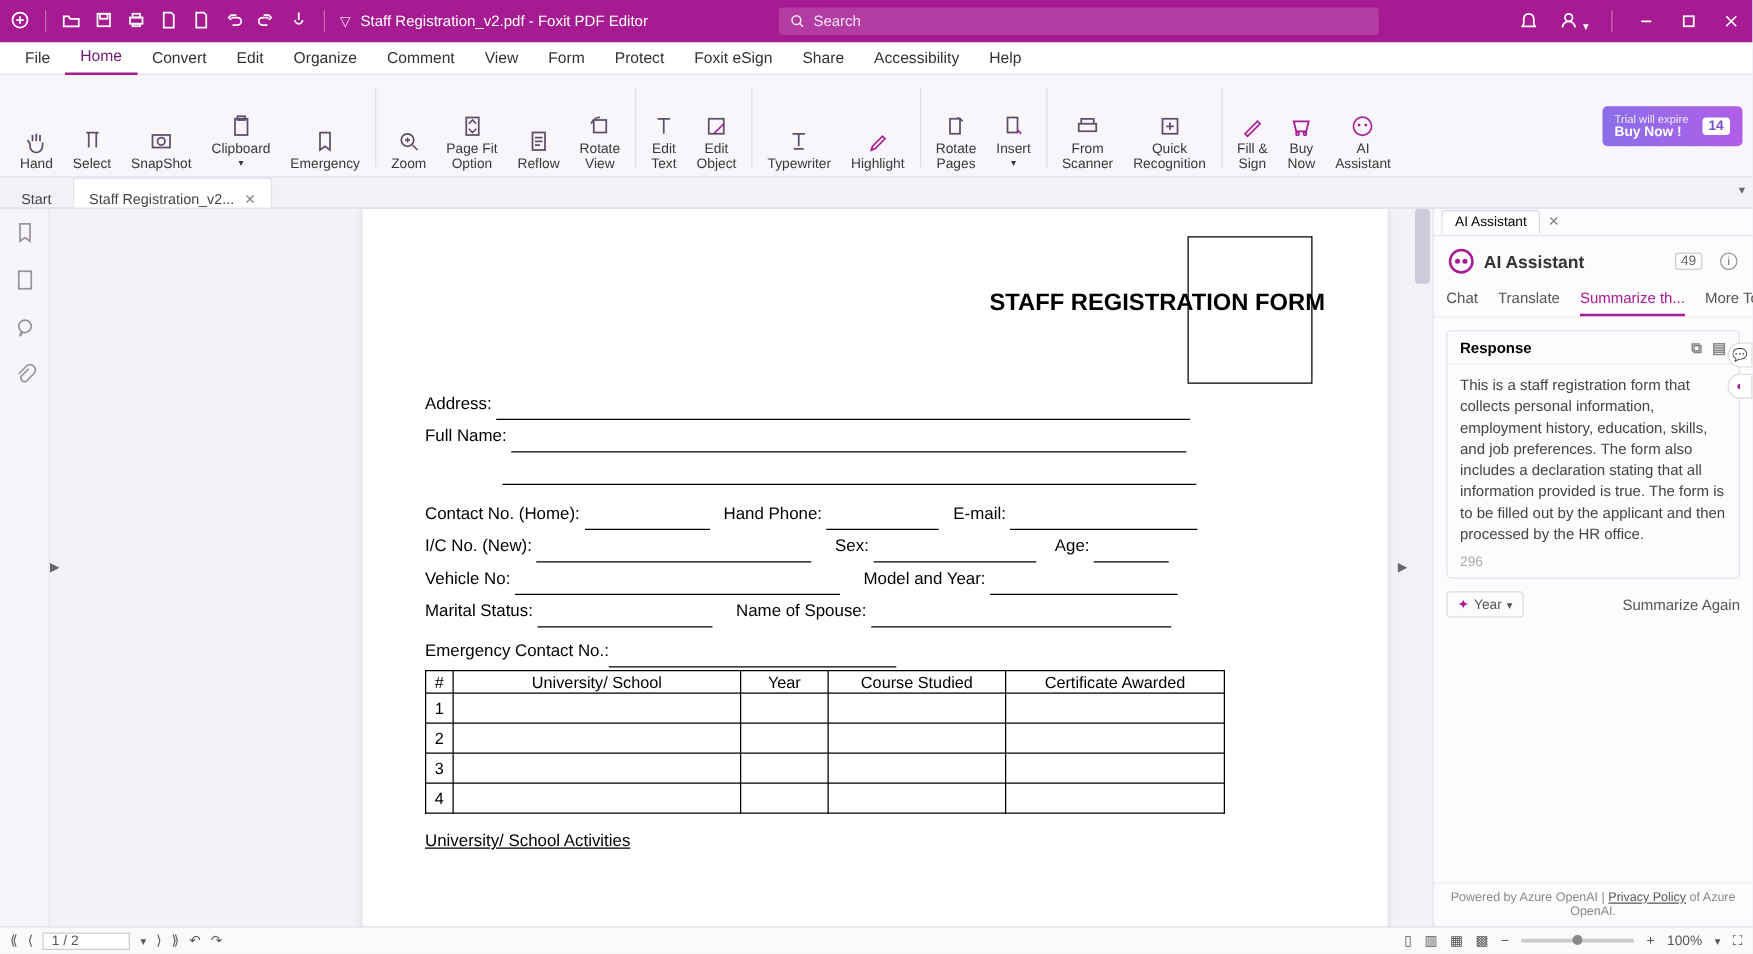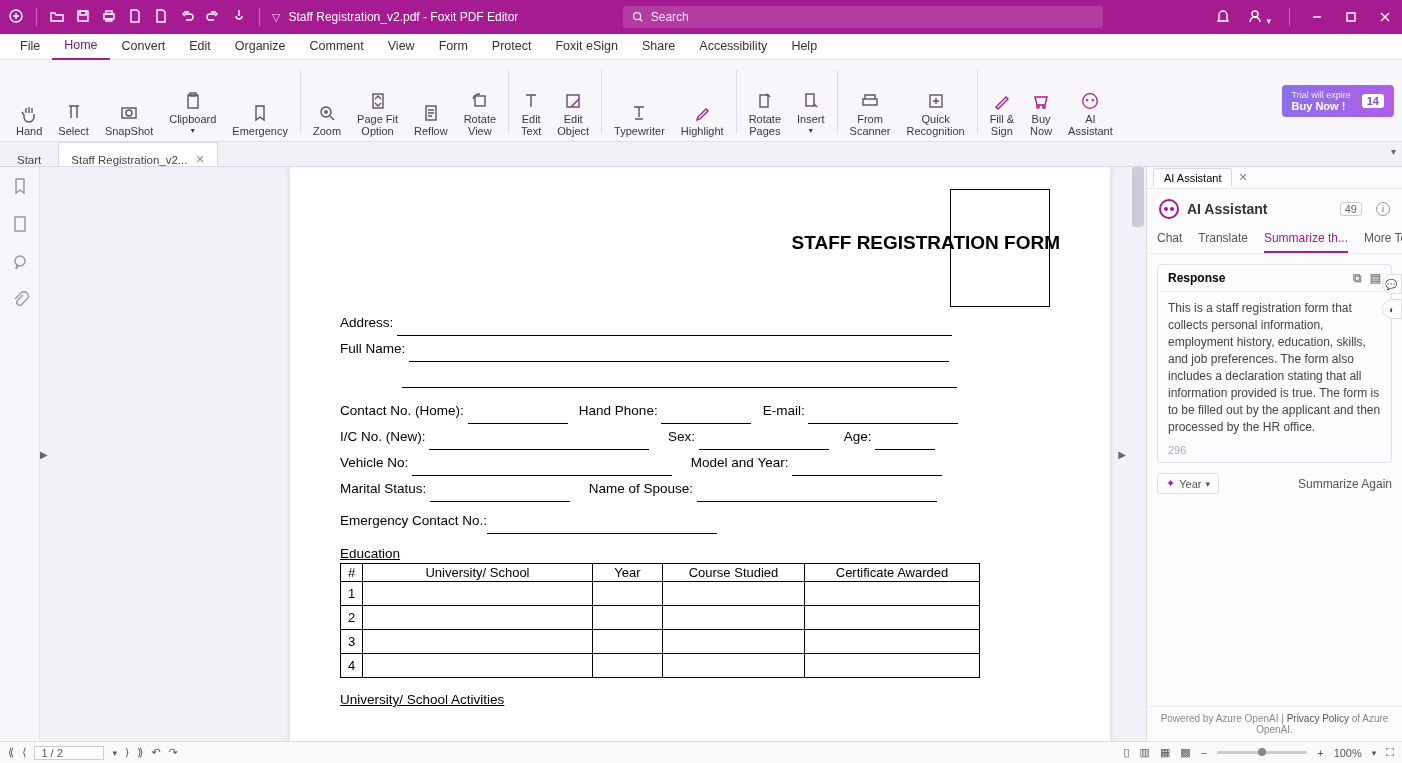--- a/index.html
+++ b/index.html
@@ -68,21 +68,21 @@
 .aipanel .subtabs .more{margin-left:auto;color:#555}
 .aipanel .resp{margin:10px;border:1px solid #e4e0ec;border-radius:4px}
 .aipanel .resp .rh{display:flex;align-items:center;padding:6px 10px;border-bottom:1px solid #eee;font-size:12px;font-weight:600}
 .aipanel .resp .rh .ricons{margin-left:auto;display:flex;gap:8px;color:#888;font-size:12px}
 .aipanel .resp .body{padding:8px 10px;font-size:12px;color:#444;line-height:17px}
 .aipanel .resp .tok{text-align:left;font-size:11px;color:#aaa;padding:0 10px 6px}
 .aipanel .actions{display:flex;padding:0 10px;gap:8px;align-items:center}
 .aipanel .actions .auto{border:1px solid #ddd;border-radius:3px;padding:3px 8px;font-size:11px;display:flex;align-items:center;gap:4px;color:#555}
 .aipanel .actions .again{margin-left:auto;font-size:12px;color:#555;cursor:pointer}
 .aipanel .foot{margin-top:auto;font-size:10px;color:#888;text-align:center;padding:6px;border-top:1px solid #eee}
-.aipanel .foot a{color:#555;}
+.aipanel .foot a{color:#555;text-decoration:underline}
 .floatbtn{position:absolute;right:0;width:20px;height:20px;background:#fff;border:1px solid #ddd;border-radius:10px 0 0 10px;display:flex;align-items:center;justify-content:center;font-size:10px;color:#a61b92}
 .statusbar{position:absolute;left:0;right:0;bottom:0;height:22px;background:#fafafa;border-top:1px solid #e0dce8;display:flex;align-items:center;font-size:11px;color:#555;padding:0 8px}
 .statusbar .nav{display:flex;align-items:center;gap:8px}
 .statusbar .pagebox{border:1px solid #ccc;padding:0 6px;width:70px;background:#fff;font-size:11px}
 .statusbar .right{margin-left:auto;display:flex;align-items:center;gap:10px}
 .statusbar .zoomtrack{width:90px;height:3px;background:#ccc;position:relative}
 .statusbar .zoomtrack .knob{position:absolute;left:45%;top:-3px;width:8px;height:8px;background:#888;border-radius:50%}
 .iconstroke{stroke:#5a5168;stroke-width:1.4;fill:none}
 .iconwhite{stroke:#fff;stroke-width:1.4;fill:none}
 .iconpurple{stroke:#a61b92;stroke-width:1.4;fill:none}
@@ -432,21 +432,20 @@
       <div class="fields">
         <div class="row"><span>Address:</span> <span class="u" style="width:555px"></span></div>
         <div class="row"><span>Full Name:</span> <span class="u" style="width:540px"></span></div>
         <div class="row" style="padding-left:62px"><span class="u" style="width:555px"></span></div>
         <div class="row" style="margin-top:10px"><span>Contact No. (Home):</span> <span class="u" style="width:100px"></span>&nbsp;&nbsp;&nbsp;<span>Hand Phone:</span> <span class="u" style="width:90px"></span>&nbsp;&nbsp;&nbsp;<span>E-mail:</span> <span class="u" style="width:150px"></span></div>
         <div class="row"><span>I/C No. (New):</span> <span class="u" style="width:220px"></span>&nbsp;&nbsp;&nbsp;&nbsp;&nbsp;<span>Sex:</span> <span class="u" style="width:130px"></span>&nbsp;&nbsp;&nbsp;&nbsp;<span>Age:</span> <span class="u" style="width:60px"></span></div>
         <div class="row"><span>Vehicle No:</span> <span class="u" style="width:260px"></span>&nbsp;&nbsp;&nbsp;&nbsp;&nbsp;<span>Model and Year:</span> <span class="u" style="width:150px"></span></div>
         <div class="row"><span>Marital Status:</span> <span class="u" style="width:140px"></span>&nbsp;&nbsp;&nbsp;&nbsp;&nbsp;<span>Name of Spouse:</span> <span class="u" style="width:240px"></span></div>
         <div class="row" style="margin-top:6px"><span>Emergency Contact No.:</span><span class="u" style="width:230px"></span></div>
       </div>
-      <div class="sectlabel">Education</div>
       <table class="ed">
         <tbody>
             <tr>
               <th style="width:22px">#</th>
               <th style="width:230px">University/ School</th>
               <th style="width:70px">Year</th>
               <th>Course Studied</th>
               <th>Certificate Awarded</th>
             </tr>
         <tr>

